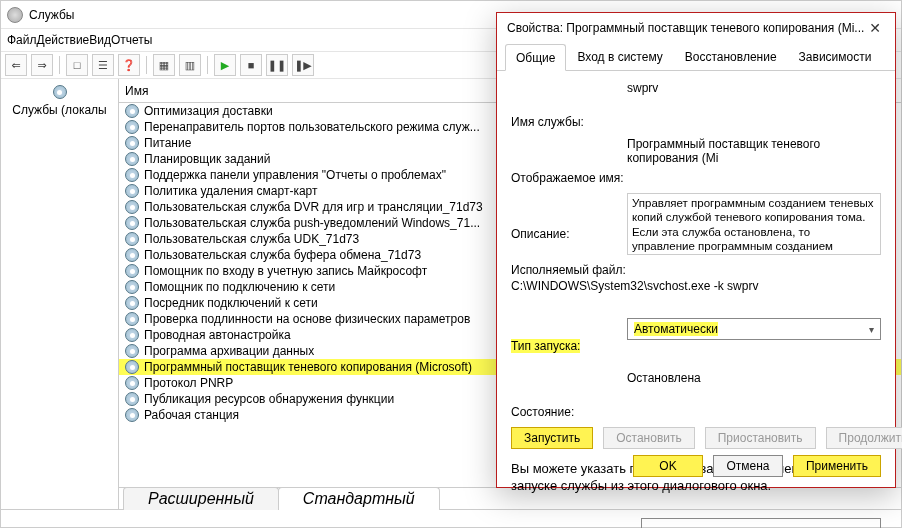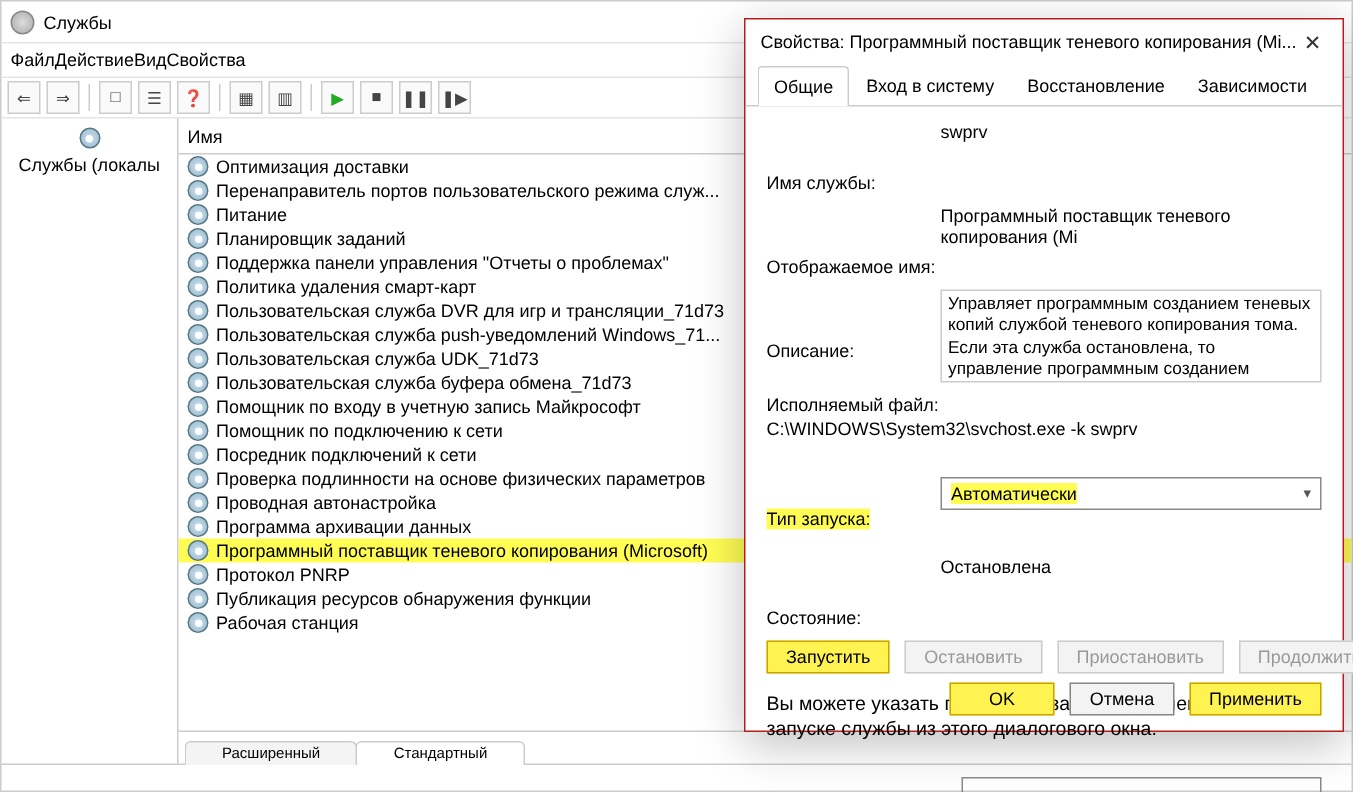--- a/index.html
+++ b/index.html
@@ -17,21 +17,21 @@
   .left-pane { width: 118px; border-right:1px solid #ccc; padding:4px 2px; }
   .tree-item { display:flex; align-items:center; gap:4px; padding:2px 4px; white-space:nowrap; overflow:hidden;flex-direction:column; }
   .gear { width:14px; height:14px; border:1px solid #578; border-radius:50%; background: radial-gradient(circle,#cde,#9bc); position:relative; }
   .gear::after { content:""; position:absolute; width:5px; height:5px; background:#fff; border-radius:50%; top:3.5px; left:3.5px; }
   .right-pane { flex:1; display:flex; flex-direction:column; }
   .col-header { height: 24px; border-bottom:1px solid #ccc; display:flex; align-items:center; padding:0 6px; font-weight:400; }
   .svc-list { flex:1; overflow:hidden; }
   .svc-row { display:flex; align-items:center; gap:5px; padding:1px 6px; white-space:nowrap; }
   .svc-row.selected { background: #fffd54; }
   .bottom-tabs { height:22px; border-top:1px solid #ccc; display:flex; align-items:flex-end; padding-left:4px; position:relative;}
-  .btab { padding:2px 24px; border:1px solid #ccc; border-bottom:none; border-radius:4px 4px 0 0; background:#fff; margin-right:-1px; font-size:10px; position:relative; top:1px;}
+  .btab { padding:2px 24px; border:1px solid #ccc; border-bottom:none; border-radius:4px 4px 0 0; background:#fff; margin-right:-1px; font-size:16px; position:relative; top:1px;font-style:italic;}
   .btab.active { background:#fff; z-index:2;}
   .btab.inactive { background:#f4f4f4;}
   .statusbar { height:18px; border-top:1px solid #ccc; }
 
   
   .dialog { position:absolute; top:12px; left:496px; width:400px; height:476px; background:#fff; border:1px solid #b91c1c; box-shadow:0 8px 30px rgba(0,0,0,0.25); }
   .dlg-titlebar { height:30px; display:flex; align-items:center; padding:0 10px; }
   .dlg-close { width:20px; text-align:center; font-size:14px; color:#333;}
   .dlg-tabs { display:flex; border-bottom:1px solid #ccc; padding:0 8px 0 8px; gap:0;}
   .dlg-tab { padding:6px 10px 5px; border:1px solid transparent; font-size:12px; }
@@ -61,21 +61,21 @@
   <div class="titlebar">
     <span class="title-icon"></span>
     <span>Службы</span>
     <span class="titlebar-spacer"></span>
   </div>
 
   <div class="menubar">
     <span>Файл</span>
     <span>Действие</span>
     <span>Вид</span>
-    <span>Свойства</span>
+    <span>Отчеты</span>
   </div>
 
   <div class="toolbar">
     <div class="tb-btn">⇐</div>
     <div class="tb-btn">⇒</div>
     <div class="tb-sep"></div>
     <div class="tb-btn">□</div>
     <div class="tb-btn">☰</div>
     <div class="tb-btn">❓</div>
     <div class="tb-sep"></div>

